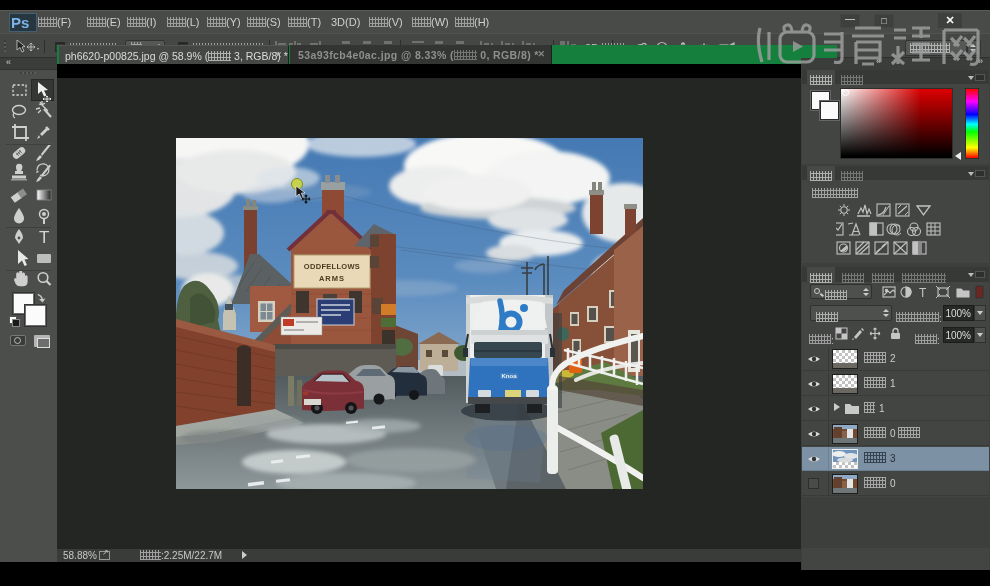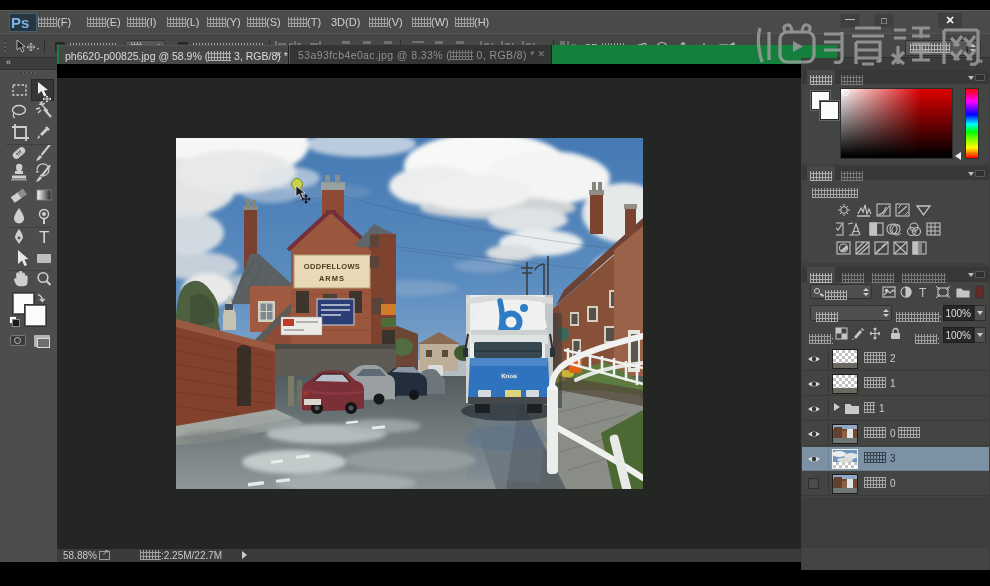--- a/index.html
+++ b/index.html
@@ -123,21 +123,21 @@
         <span style="position:absolute;right:4px;top:3px;width:0;height:0;border-bottom:3.5px solid #ccc;border-left:3px solid transparent;border-right:3px solid transparent;"></span>
         <span style="position:absolute;right:4px;top:8px;width:0;height:0;border-top:3.5px solid #ccc;border-left:3px solid transparent;border-right:3px solid transparent;"></span>
       </div>
 </div>
 
 <div class="abs" style="left:57px;top:45px;width:780px;height:19px;background:#15803d;">
   <div class="abs" style="left:2px;top:0;width:230px;height:19px;background:#454744;border-right:1px solid #1e1e1e;border-top:1px solid #555;">
     <div class="abs t" style="left:6px;top:4px;font-size:10.5px;color:#dadada;">ph6620-p00825.jpg @ 58.9% (<span class="zh" style="width:23px;--c:#dadada"></span> 3, RGB/8) *</div>
     <div class="abs" style="right:6px;top:4px;color:#bbb;font-size:9px;">✕</div>
   </div>
-  <div class="abs" style="left:233px;top:0;width:262px;height:19px;background:#333533;border-right:1px solid #1e1e1e;">
+  <div class="abs" style="left:233px;top:0;width:262px;height:19px;background:#333533;border-right:1px solid #1e1e1e;font-weight:bold;">
     <div class="abs t" style="left:8px;top:4px;font-size:10.5px;color:#8f8f8f;letter-spacing:0.4px;">53a93fcb4e0ac.jpg @ 8.33% (<span class="zh" style="width:23px;--c:#8f8f8f"></span> 0, RGB/8) *</div>
     <div class="abs" style="right:6px;top:4px;color:#888;font-size:9px;">✕</div>
   </div>
 </div>
 
 <div class="abs" style="left:0;top:58px;width:57px;height:504px;background:#4c4e4b;">
   <div class="abs" style="left:0;top:0;width:57px;height:12px;background:#3b3d3a;border-bottom:1px solid #333;color:#ccc;font-size:9px;">
         <span style="position:absolute;left:6px;top:-1px;letter-spacing:-1px;">«</span>
       </div>
   <div class="abs" style="left:20px;top:14px;width:16px;height:2px;background:repeating-linear-gradient(90deg,#3e403d 0 2px,#5a5c59 2px 4px);"></div>

